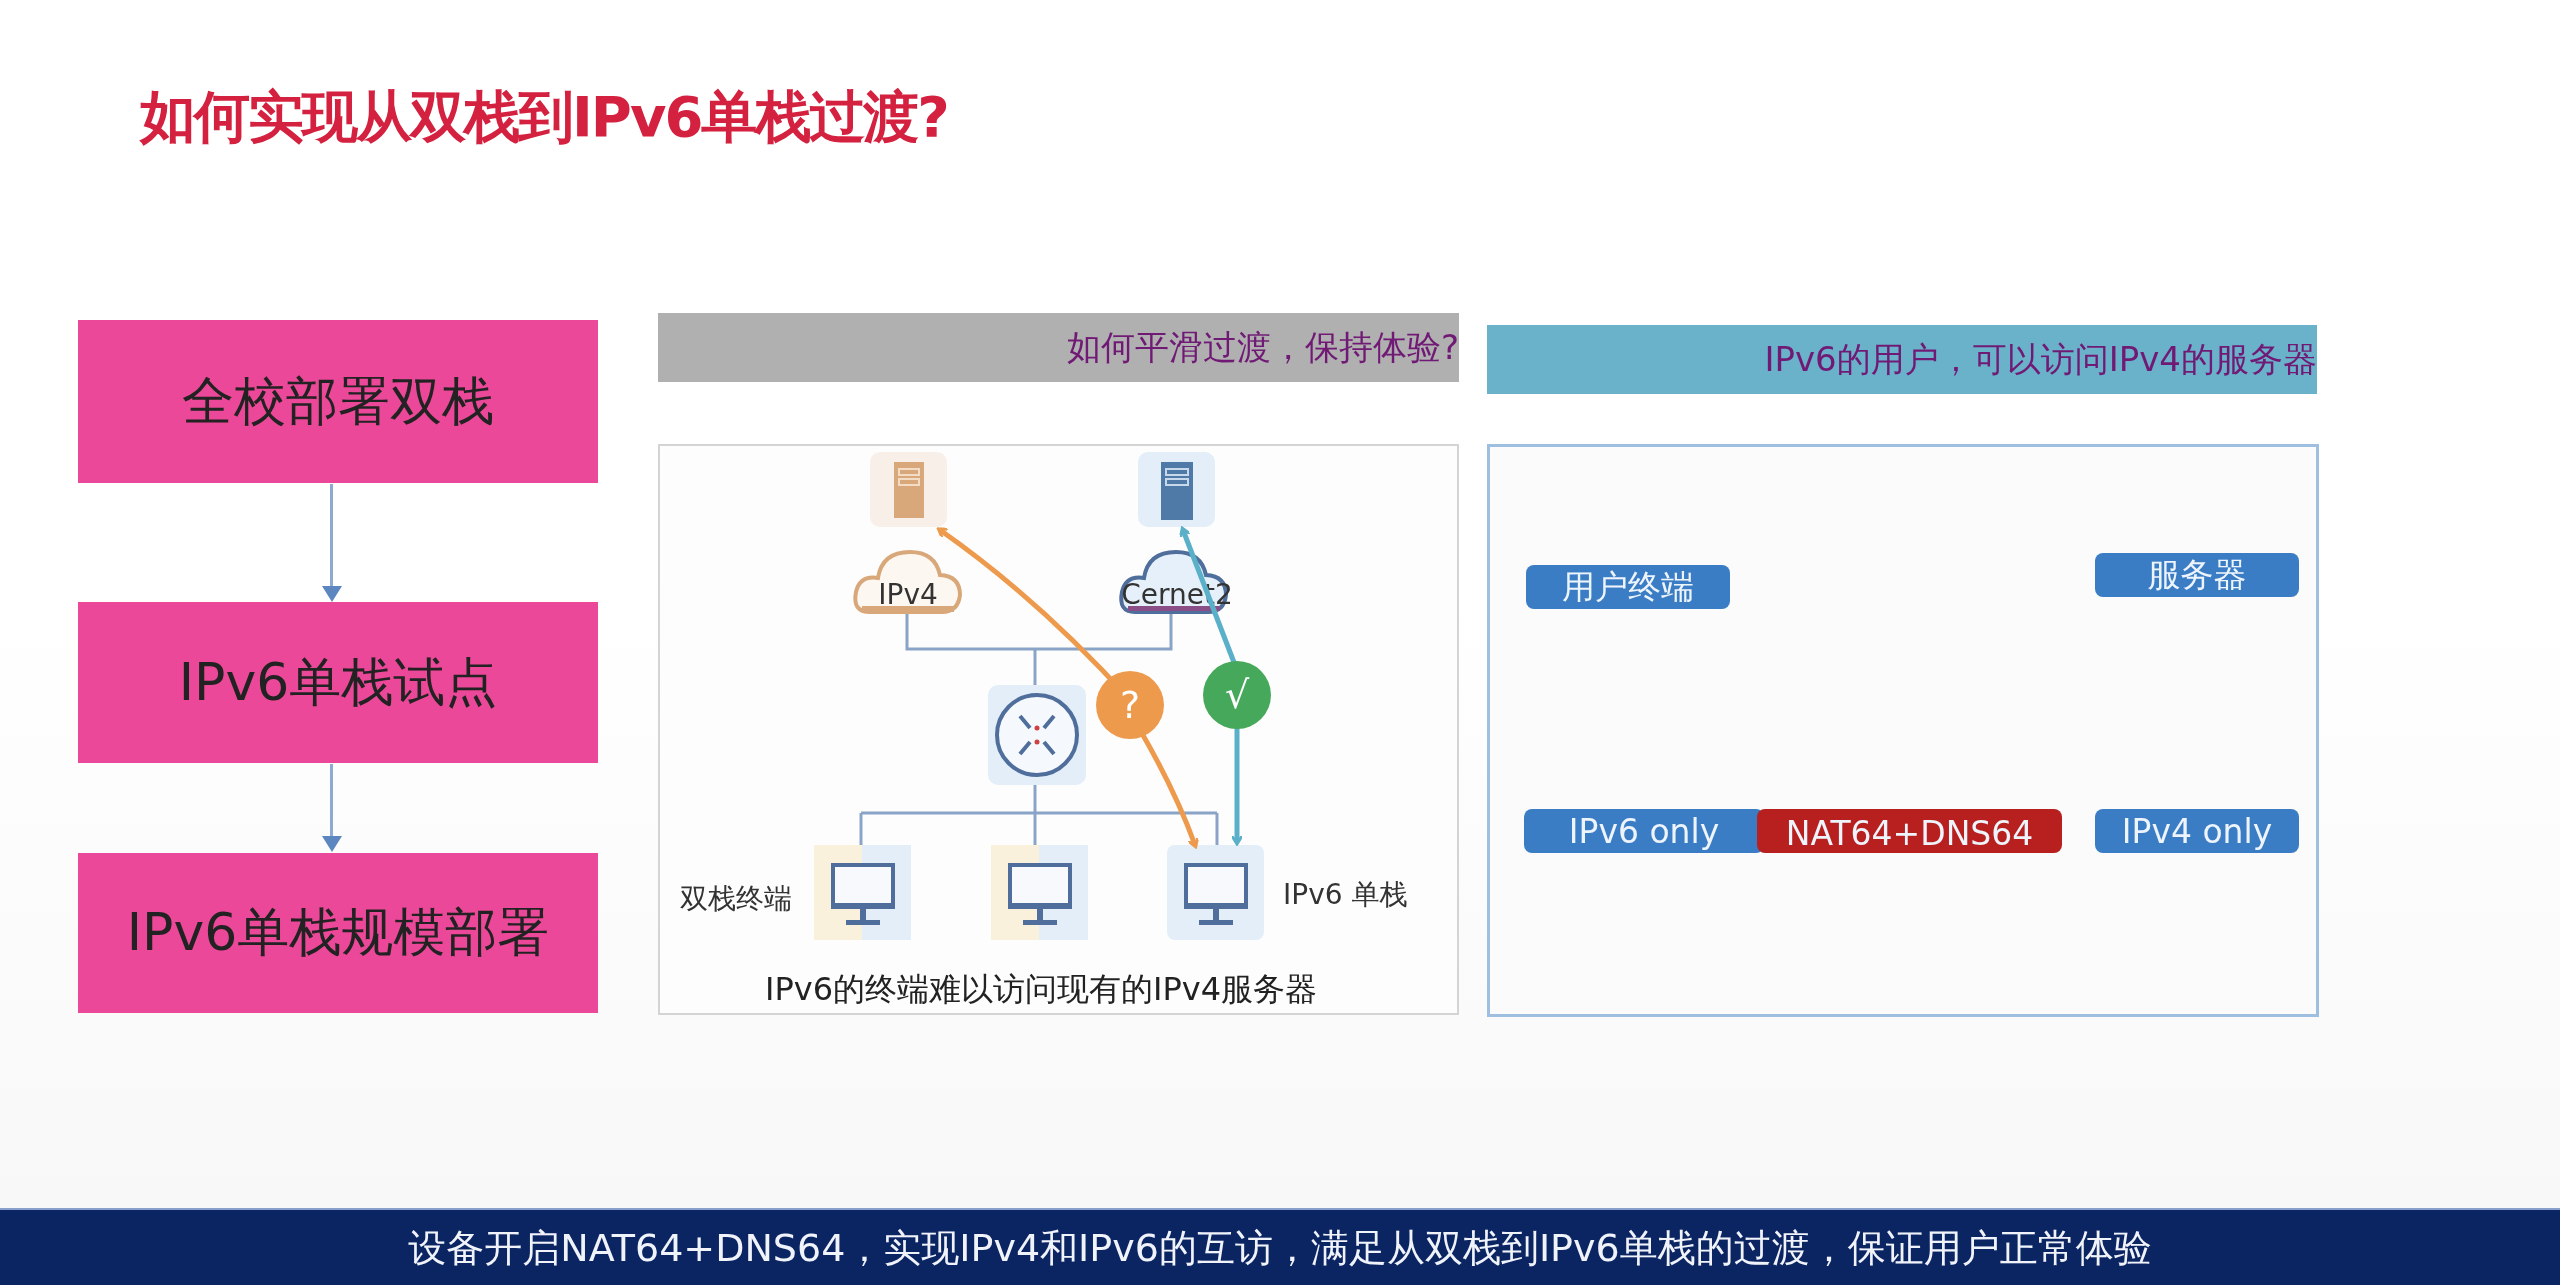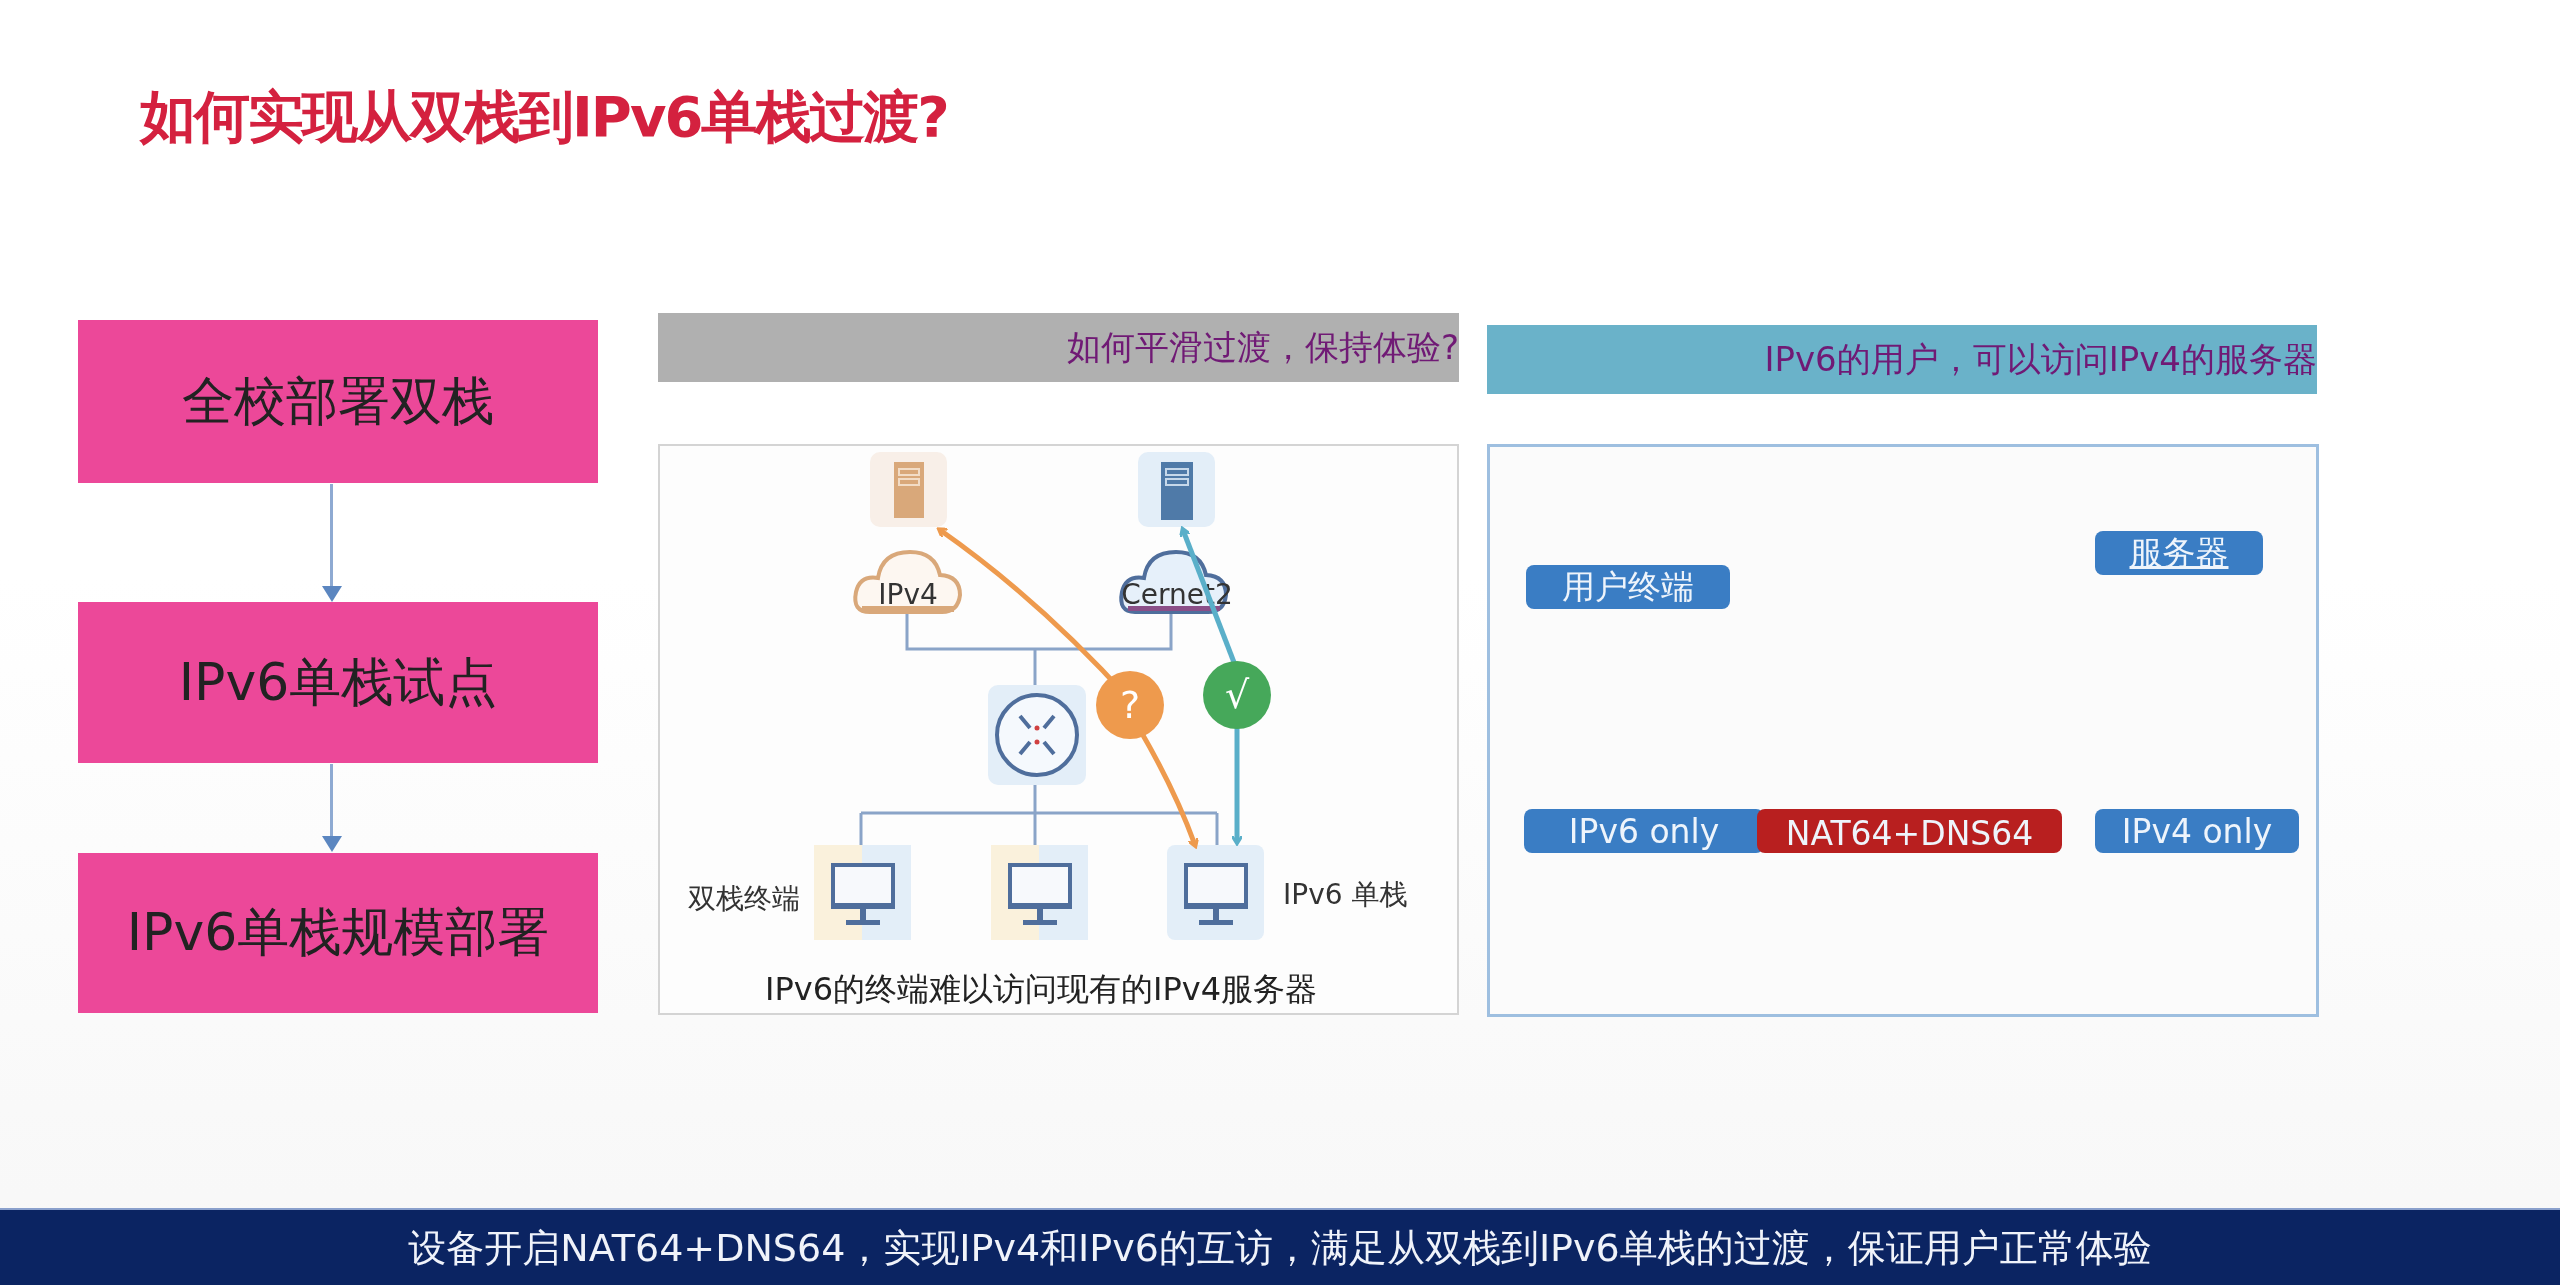--- a/index.html
+++ b/index.html
@@ -243,33 +243,33 @@
     <rect x="2096" y="675" width="178" height="46" fill="#5a86c0"></rect>
     <rect x="2106" y="683" width="158" height="30" fill="#fbfbfb"></rect>
     <text x="2185" y="708" text-anchor="middle" font-size="30" font-weight="bold" fill="#5a86c0" letter-spacing="6">WWW</text>
   </g>
   <g>
     <circle cx="2139" cy="647" r="40" fill="#f4f4f4" fill-opacity="0.92" stroke="#c0c0c0" stroke-width="3"></circle>
     <text x="2139" y="662" text-anchor="middle" font-size="42" fill="#3f78b8">4</text>
   </g>
 </svg>
 
-<div class="diag-text" style="left:680px;top:880px;margin-left:8px;">双栈终端</div>
+<div class="diag-text" style="left:680px;top:880px;">双栈终端</div>
 <div class="diag-text" style="left:1283px;top:876px;">IPv6 单栈</div>
 <div id="mid-caption" class="diag-text">IPv6的终端难以访问现有的IPv4服务器</div>
 
 <div id="right-head" class="panel-head">
   <span>IPv6的用户，可以访问IPv4的服务器</span>
 </div>
 <div id="right-box" class="abs"></div>
 
 <div class="tag blue" style="left:1526px;top:565px;width:204px;">
   <span>用户终端</span>
 </div>
-<div class="tag blue" style="left:2095px;top:531px;width:168px;text-decoration:underline;">
+<div class="tag blue" style="left:2095px;top:553px;width:204px;">
   <span>服务器</span>
 </div>
 <div class="tag blue" style="left:1524px;top:809px;width:240px;">
   <span>IPv6 only</span>
 </div>
 <div class="tag red" style="left:1757px;top:809px;width:305px;">
   <span>NAT64+DNS64</span>
 </div>
 <div class="tag blue" style="left:2095px;top:809px;width:204px;">
   <span>IPv4 only</span>

